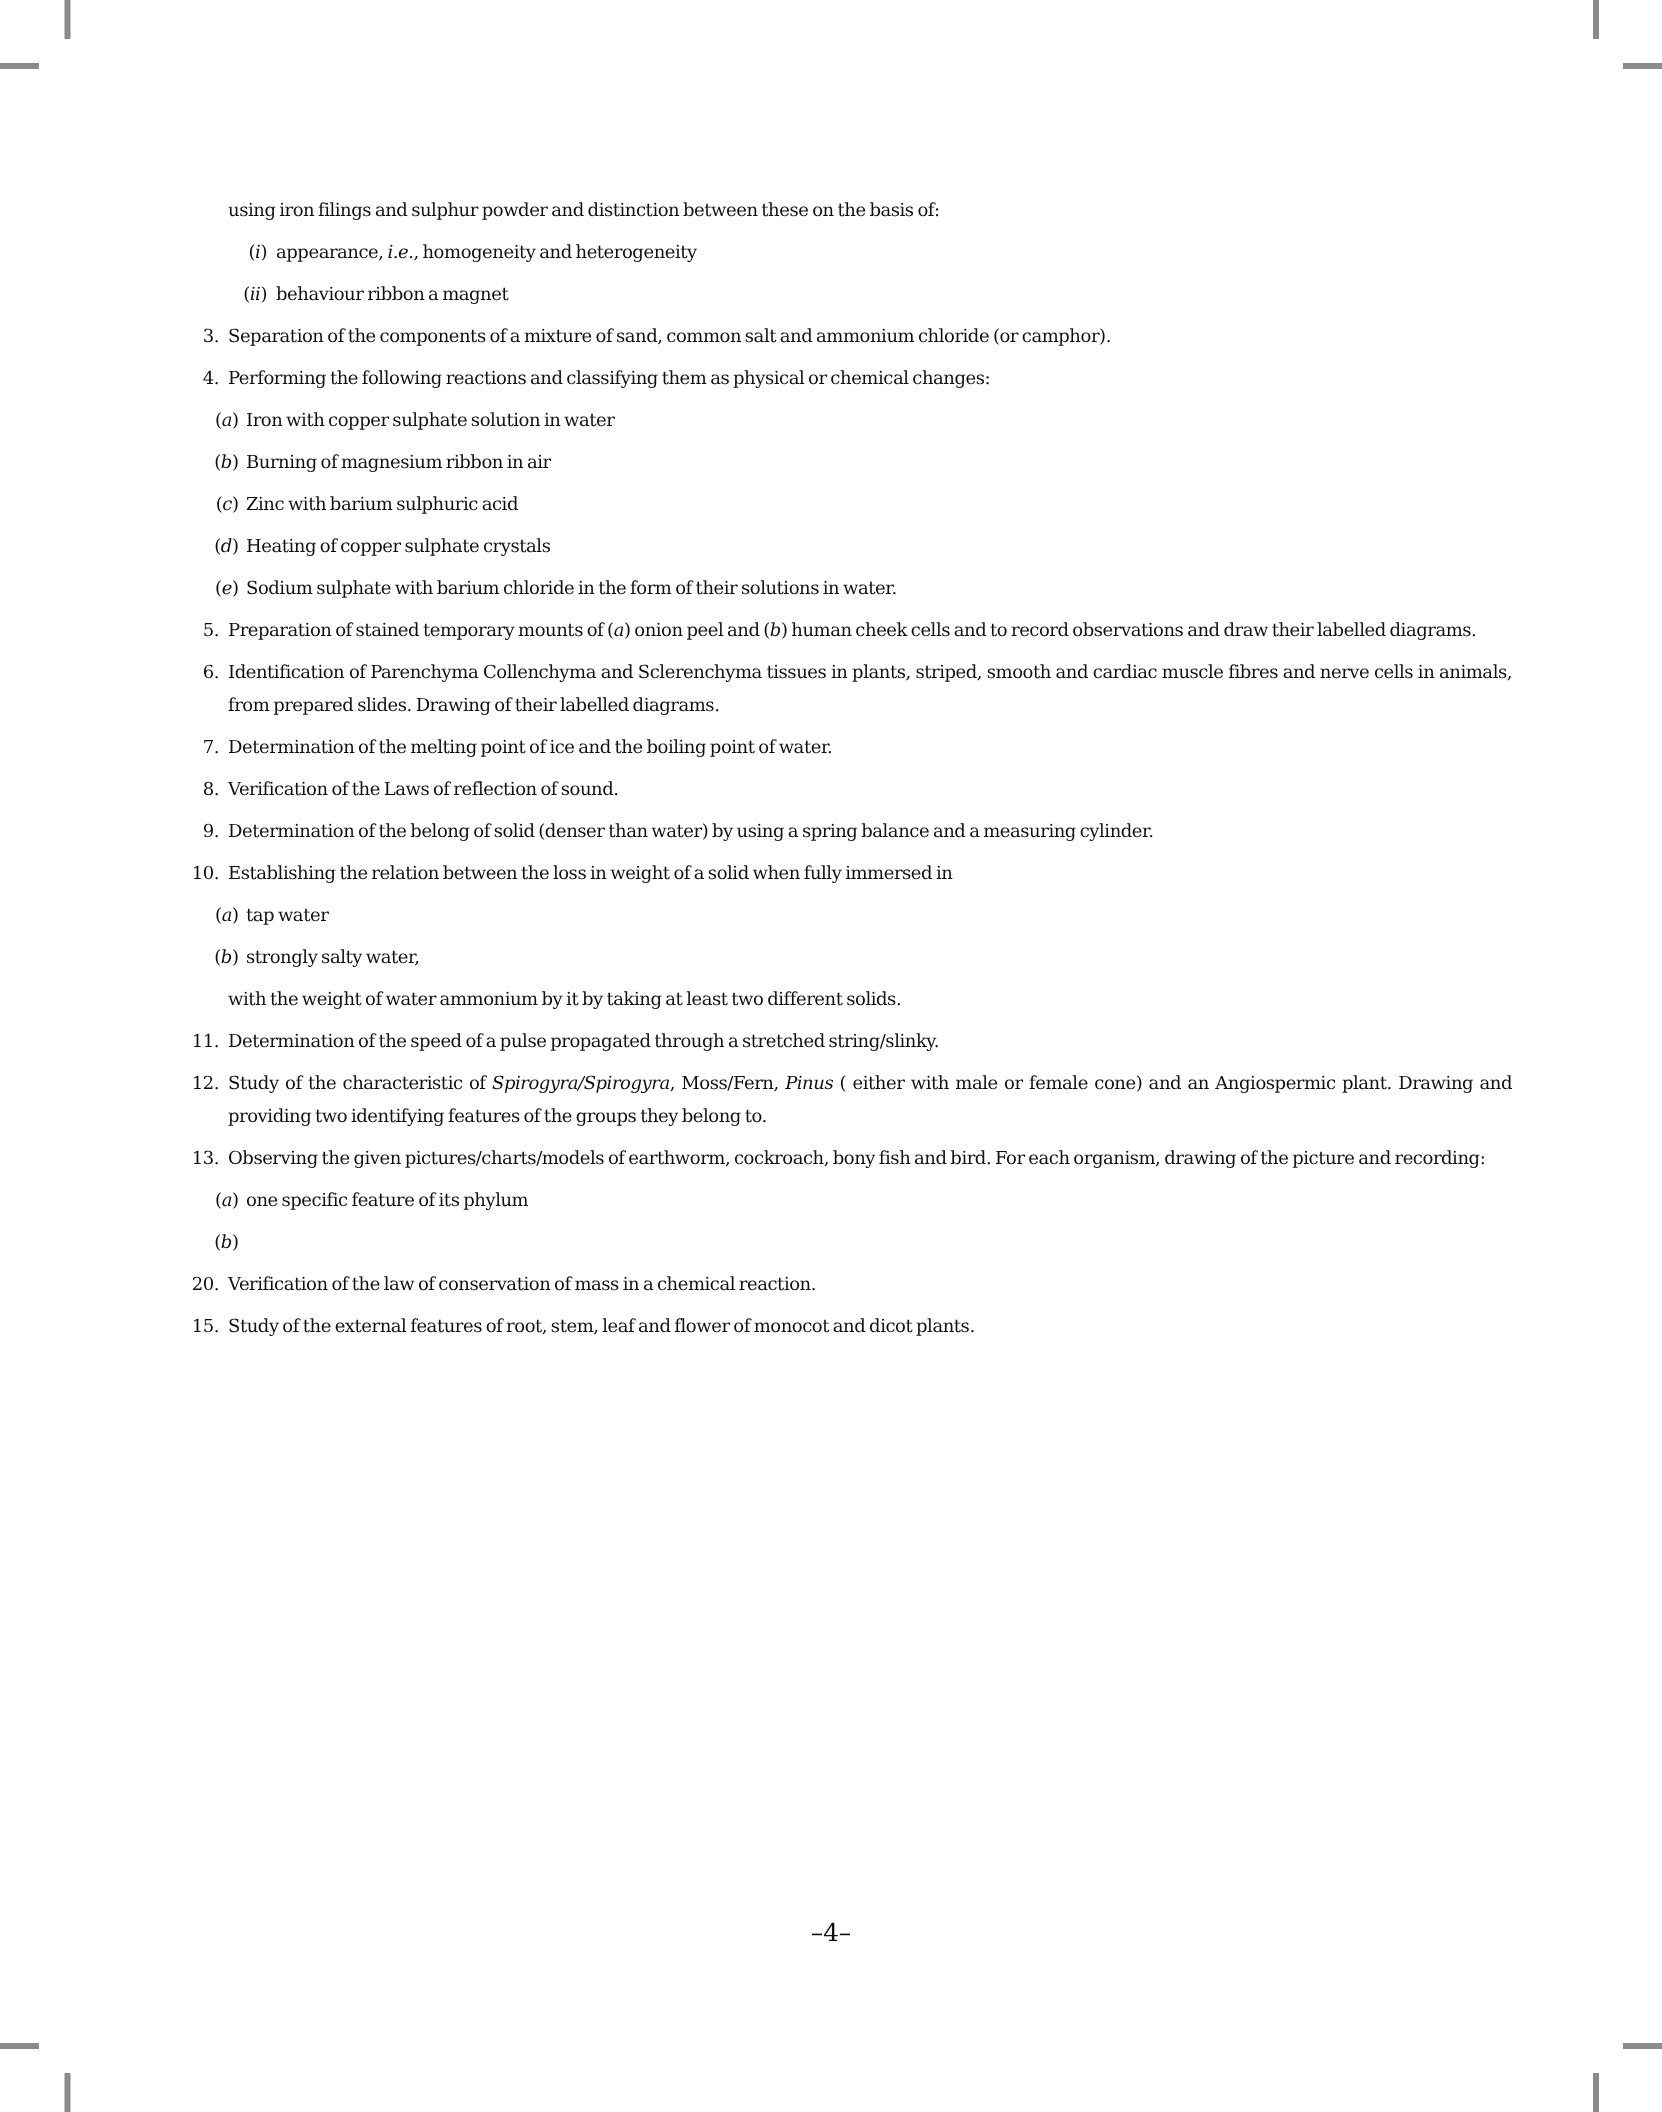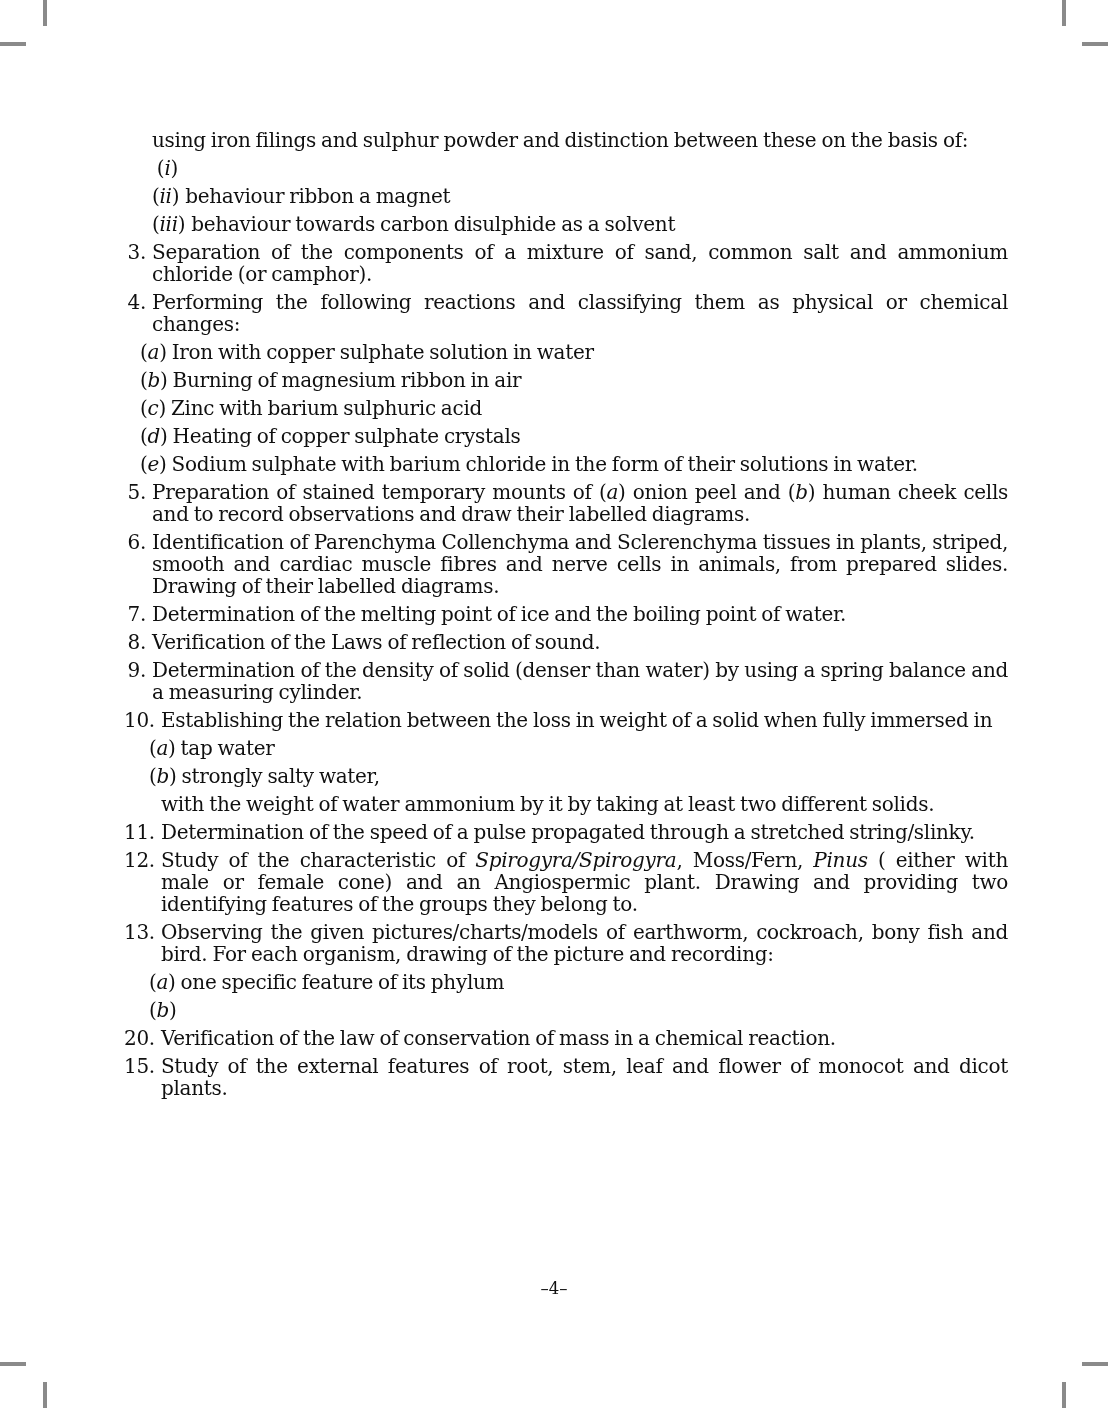--- a/index.html
+++ b/index.html
@@ -25,21 +25,21 @@
   .bl-h { left: 0; top: 1362px; }
   .bl-v { left: 43px; top: 1382px; }
   .br-h { right: 0; top: 1362px; }
   .br-v { left: 1062px; top: 1382px; }
 
   .content {
     position: absolute;
     left: 152px;
     top: 129px;
     width: 856px;
-    font-size: 20px;
+    font-size: 12px;
     letter-spacing: -0.3px;
     word-spacing: -1px;
   }
   .content p { margin: 0 0 6px 0; line-height: 22px; }
   .sub, .item { margin: 0 0 6px 0; line-height: 22px; }
   .itext { text-align: justify; }
   .item { display: flex; margin-left: -28px; }
   .inum { flex: 0 0 22px; text-align: right; margin-right: 6px; white-space: nowrap; }
   .ibody { flex: 1 1 auto; min-width: 0; }
   .ibody > :last-child { margin-bottom: 0; }
@@ -68,29 +68,26 @@
 <div class="crop-mark mark-h bl-h"></div>
 <div class="crop-mark mark-v bl-v"></div>
 <div class="crop-mark mark-h br-h"></div>
 <div class="crop-mark mark-v br-v"></div>
 
 <div class="content">
   <p class="itext">using iron filings and sulphur powder and distinction between these on the basis of:</p>
   <div>
       <div class="sub roman">
         <span class="slabel">(<i>i</i>)</span>
+        <span class="stext">appearance, <i>i.e.</i>, homogeneity and heterogeneity</span>
       </div>
       <div class="sub roman">
         <span class="slabel">(<i>ii</i>)</span>
         <span class="stext">behaviour ribbon a magnet</span>
       </div>
-      <div class="sub roman">
-        <span class="slabel">(<i>iii</i>)</span>
-        <span class="stext">behaviour towards carbon disulphide as a solvent</span>
-      </div>
     </div>
   <div>
       <div class="item">
         <span class="inum">3.</span>
         <div class="ibody">
           <p class="itext">Separation of the components of a mixture of sand, common salt and ammonium chloride (or camphor).</p>
         </div>
       </div>
       <div class="item">
         <span class="inum">4.</span>
@@ -138,21 +135,21 @@
       </div>
       <div class="item">
         <span class="inum">8.</span>
         <div class="ibody">
           <p class="itext">Verification of the Laws of reflection of sound.</p>
         </div>
       </div>
       <div class="item">
         <span class="inum">9.</span>
         <div class="ibody">
-          <p class="itext">Determination of the density of solid (denser than water) by using a spring balance and a measuring cylinder.</p>
+          <p class="itext">Determination of the belong of solid (denser than water) by using a spring balance and a measuring cylinder.</p>
         </div>
       </div>
       <div class="item">
         <span class="inum">10.</span>
         <div class="ibody">
           <p class="itext">Establishing the relation between the loss in weight of a solid when fully immersed in</p>
           <div class="sub letter">
             <span class="slabel">(<i>a</i>)</span>
             <span class="stext">tap water</span>
           </div>

